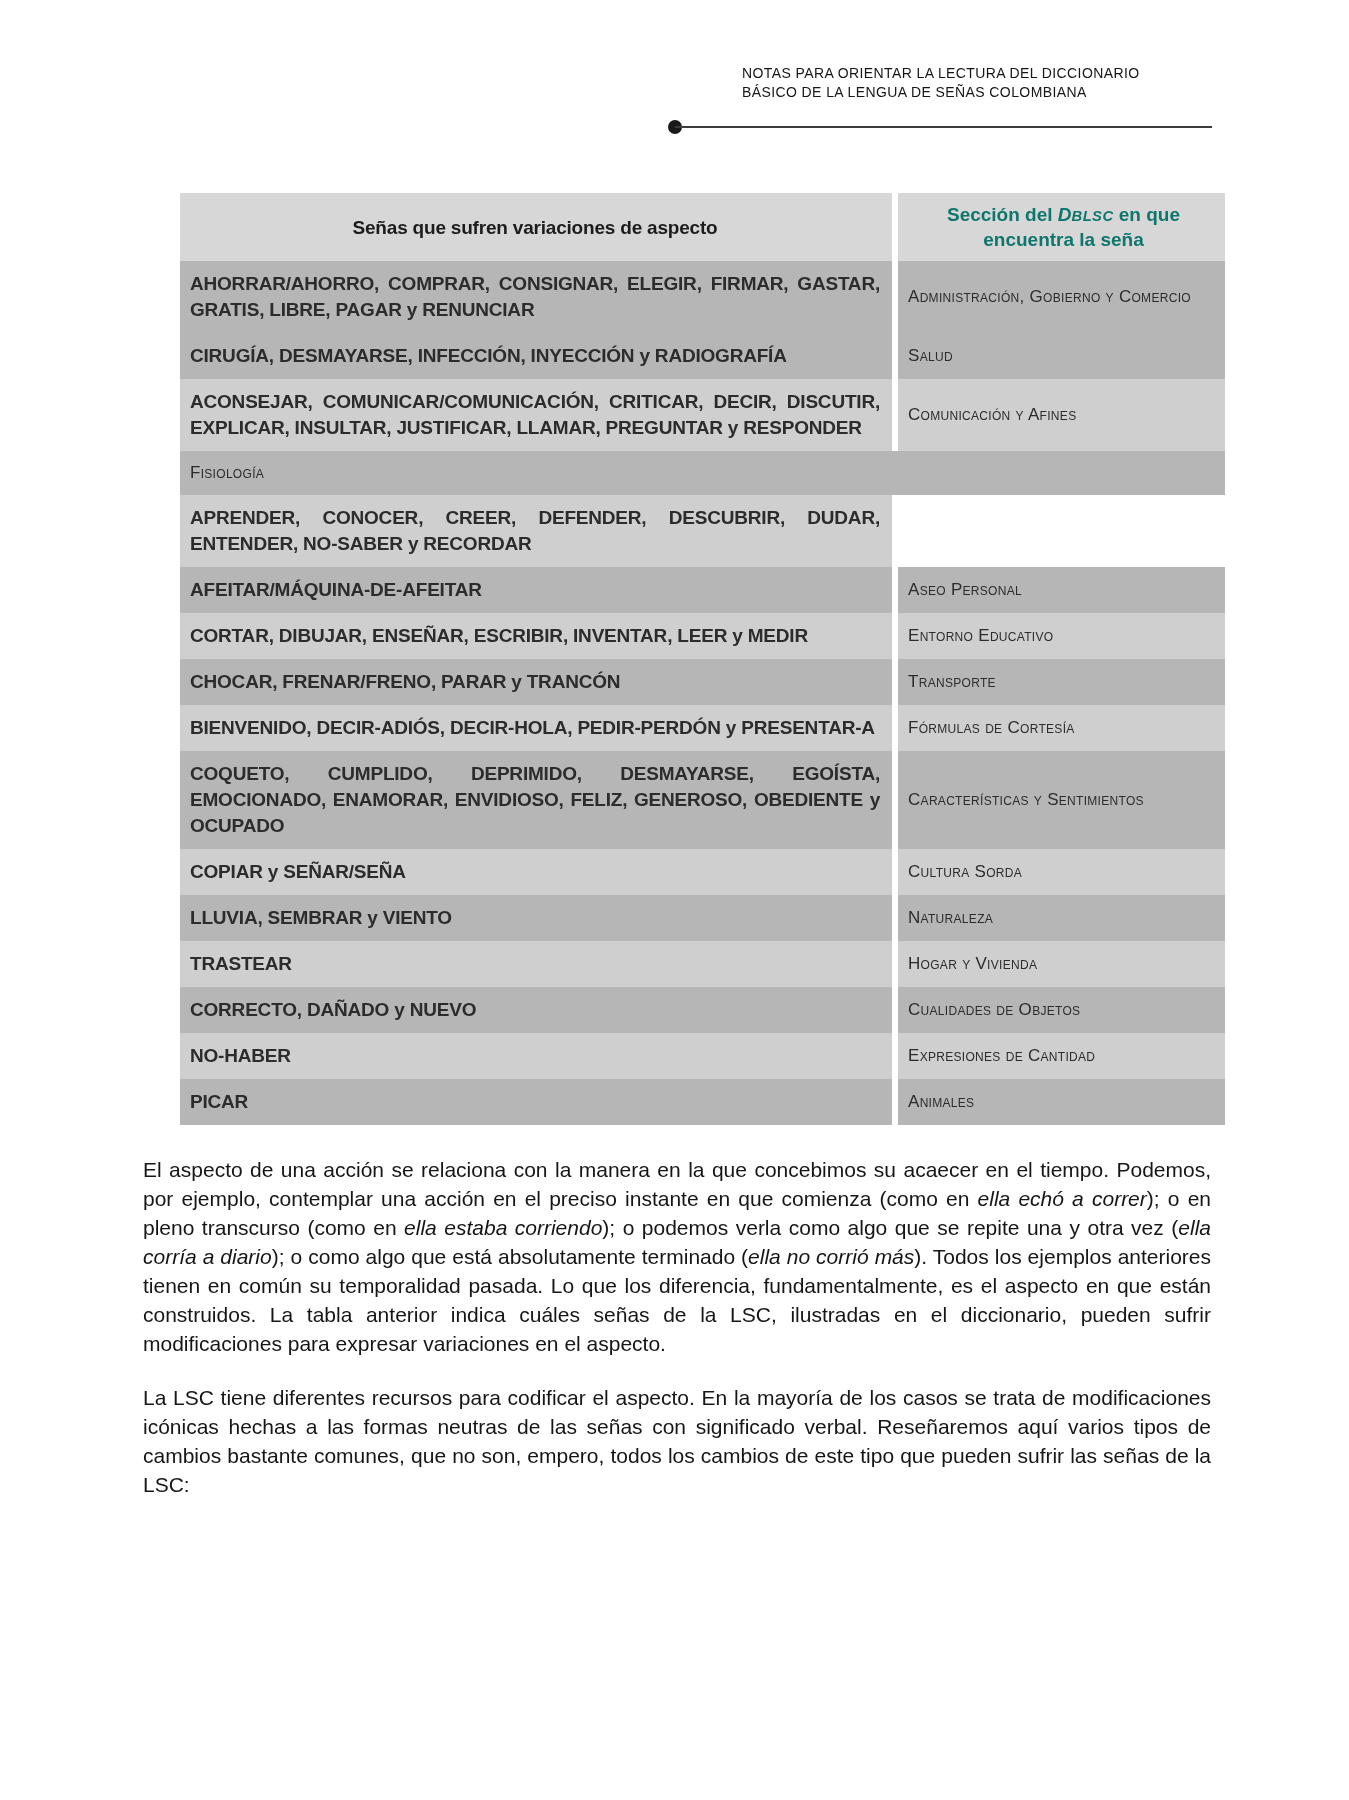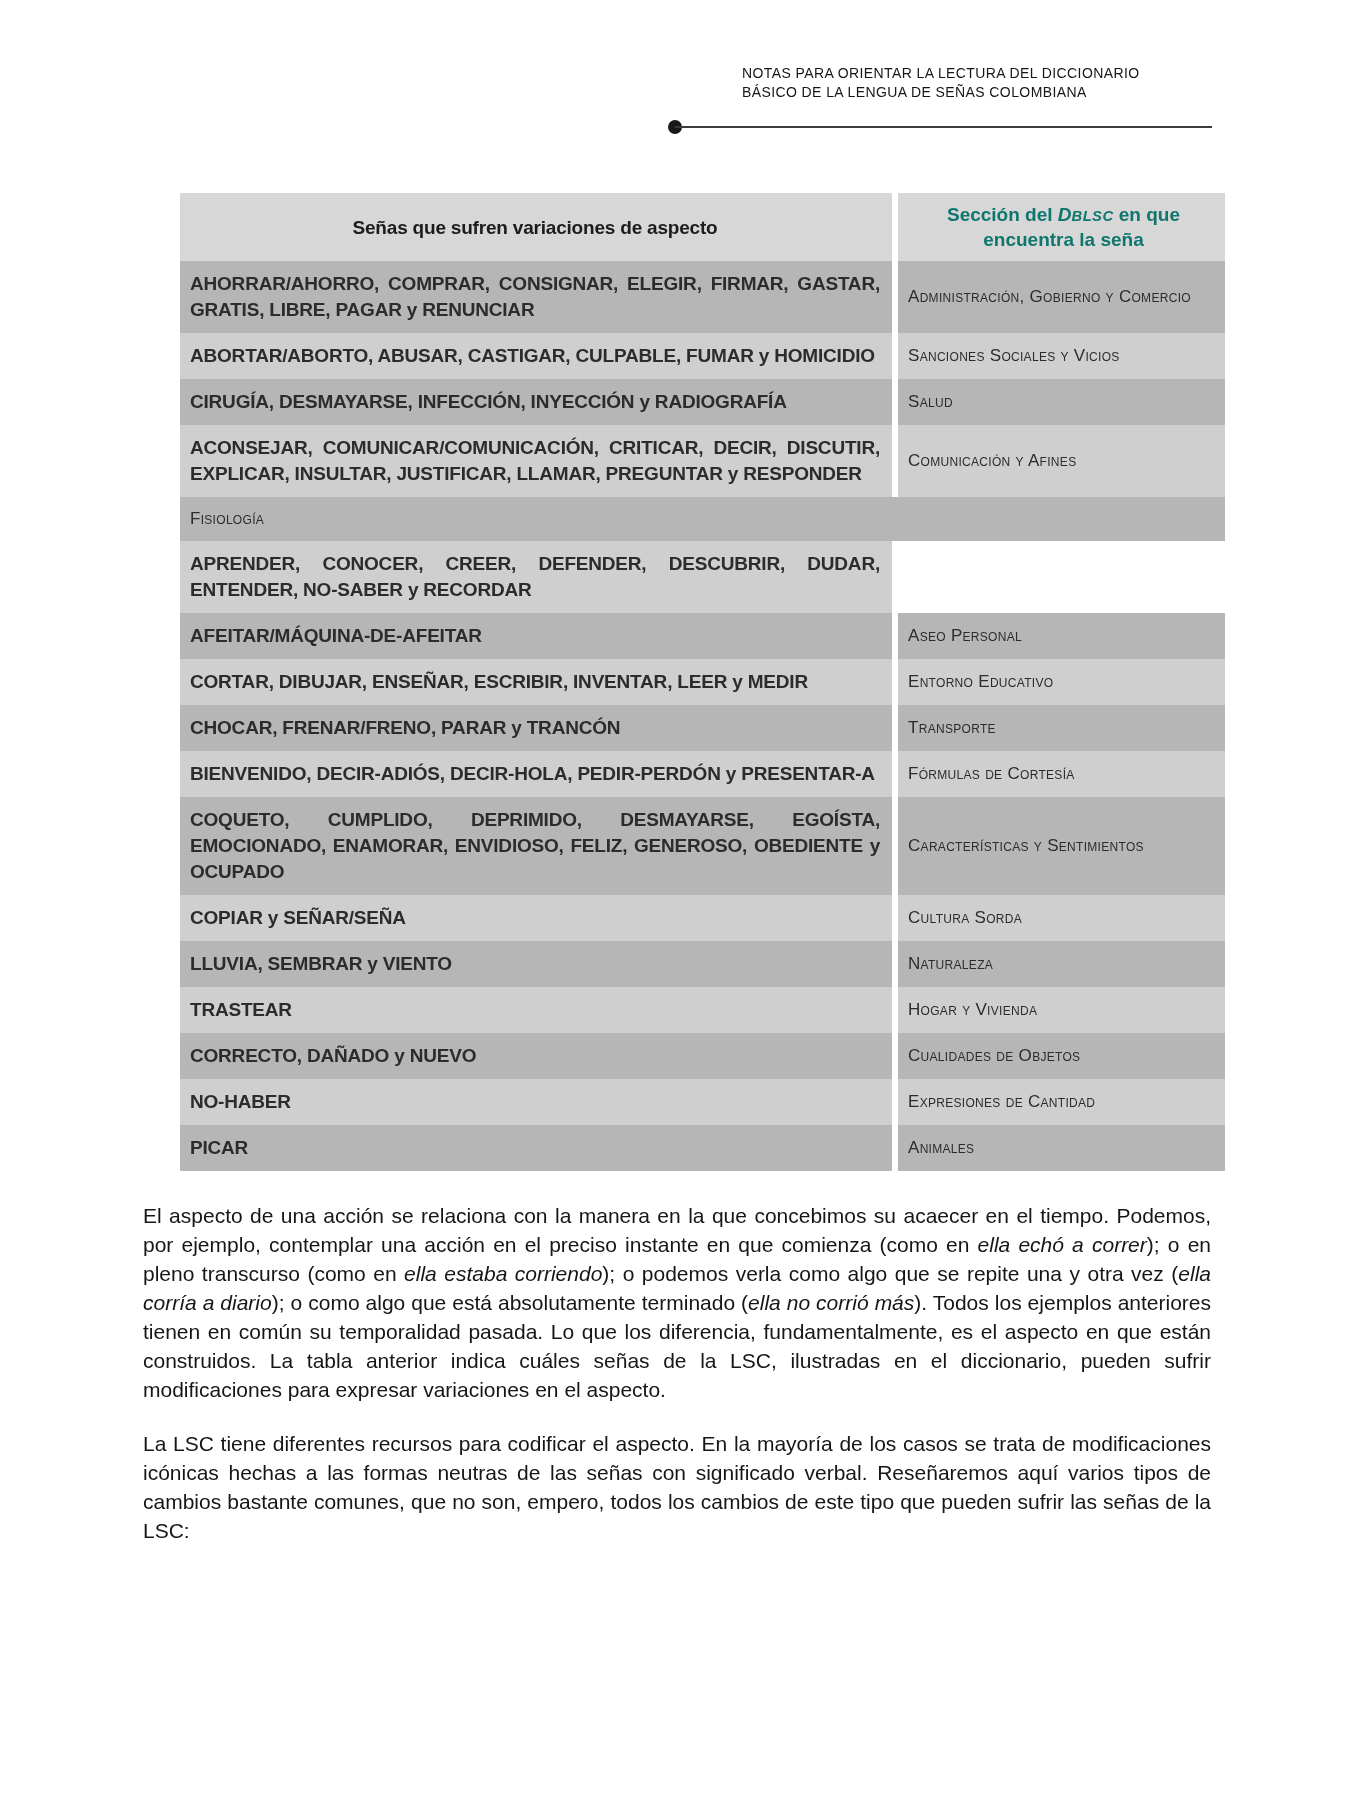--- a/index.html
+++ b/index.html
@@ -105,26 +105,20 @@
         <span><span>Sección del </span><span class="it">D</span><span class="it sc">BLSC</span><span> en que</span><br><span>encuentra la seña</span></span>
       </div>
     </div>
     <div id="table-rows">
         <div class="trow dark">
           <div class="cell signs">AHORRAR/AHORRO, COMPRAR, CONSIGNAR, ELEGIR, FIRMAR, GASTAR, GRATIS, LIBRE, PAGAR y RENUNCIAR</div>
           <div class="cell section">
             <span class="sc-text">Administración, Gobierno y Comercio</span>
           </div>
         </div>
-        <div class="trow light">
-          <div class="cell signs">ABORTAR/ABORTO, ABUSAR, CASTIGAR, CULPABLE, FUMAR y HOMICIDIO</div>
-          <div class="cell section">
-            <span class="sc-text">Sanciones Sociales y Vicios</span>
-          </div>
-        </div>
         <div class="trow dark">
           <div class="cell signs">CIRUGÍA, DESMAYARSE, INFECCIÓN, INYECCIÓN y RADIOGRAFÍA</div>
           <div class="cell section">
             <span class="sc-text">Salud</span>
           </div>
         </div>
         <div class="trow light">
           <div class="cell signs">ACONSEJAR, COMUNICAR/COMUNICACIÓN, CRITICAR, DECIR, DISCUTIR, EXPLICAR, INSULTAR, JUSTIFICAR, LLAMAR, PREGUNTAR y RESPONDER</div>
           <div class="cell section">
             <span class="sc-text">Comunicación y Afines</span>

